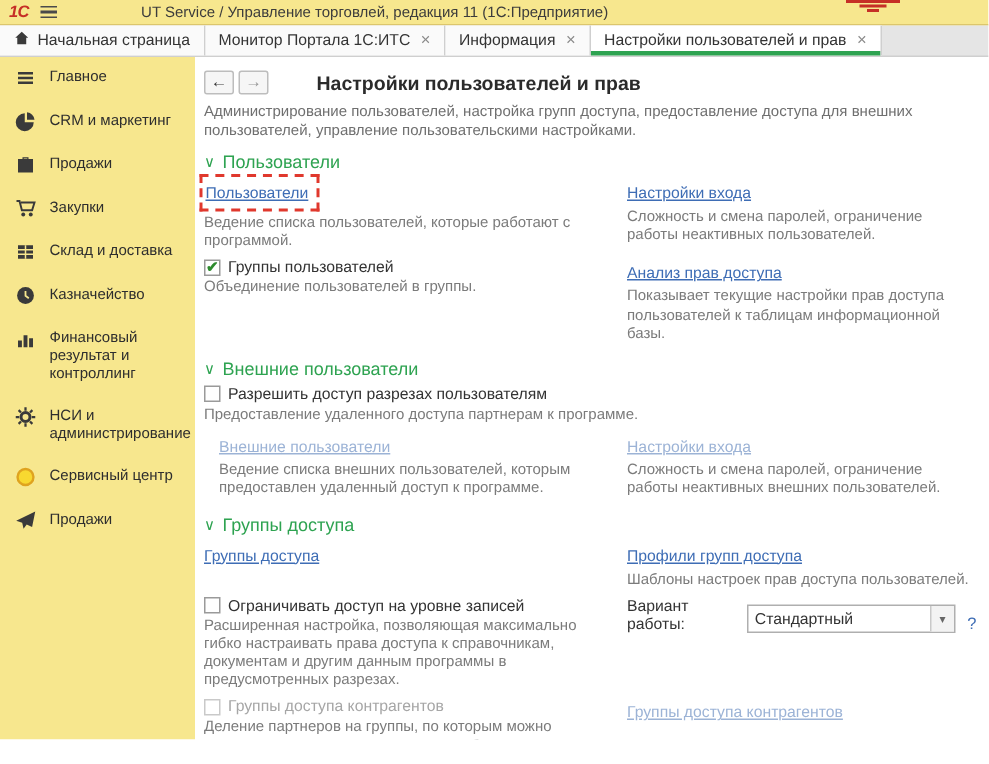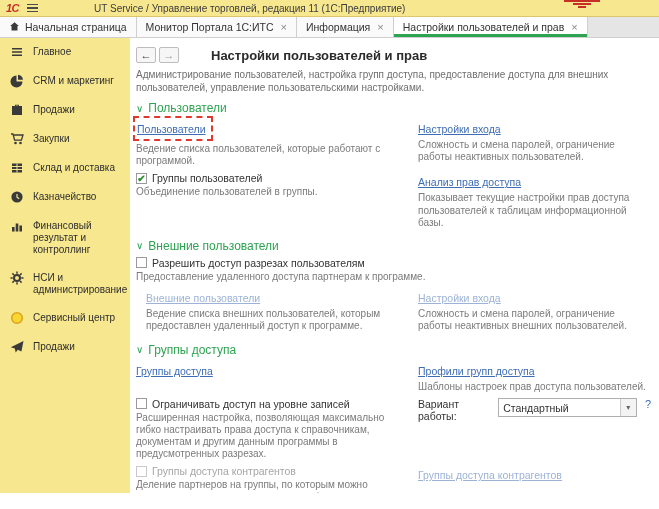--- a/index.html
+++ b/index.html
@@ -60,21 +60,21 @@
   .desc { font-size:10px; color:#7b7b7b; line-height:1.22; margin-top:2px; }
 
   .hl { display:inline-block; border:2px dashed #e0382d; padding:1px 5px 2px 2px; margin:-3px 0 0 -3px; }
 
   .cb { display:flex; align-items:center; gap:5px; font-size:10.5px; color:#333; cursor:pointer; }
   .cb .box { flex:0 0 11px; width:11px; height:11px; border:1px solid #9a9a9a; background:#fff;
     font-size:10px; line-height:9px; text-align:center; color:#2e8b2e; font-weight:bold; }
   .cb.disabled { color:#a6a6a6; cursor:default; }
   .cb.disabled .box { border-color:#c9c9c9; }
 
-  .variant { display:flex; align-items:flex-start; gap:5px; font-size:10.5px; color:#333; }
+  .variant { display:flex; align-items:flex-end; gap:5px; font-size:10.5px; color:#333; }
   .select { display:flex; width:152px; height:19px; border:1px solid #afafaf; background:#fff; cursor:pointer; }
   .select .val { flex:1; font-size:10.5px; color:#333; padding:3px 4px; overflow:hidden; white-space:nowrap; }
   .select .arrowbtn { flex:0 0 16px; border-left:1px solid #c9c9c9; background:#f3f3f3; color:#666;
     font-size:8px; text-align:center; line-height:17px; }
   .helpq { color:#3e6db5; font-size:11px; margin-left:3px; cursor:pointer; }
 </style>
 </head>
 <body>
 
 <div class="window">

